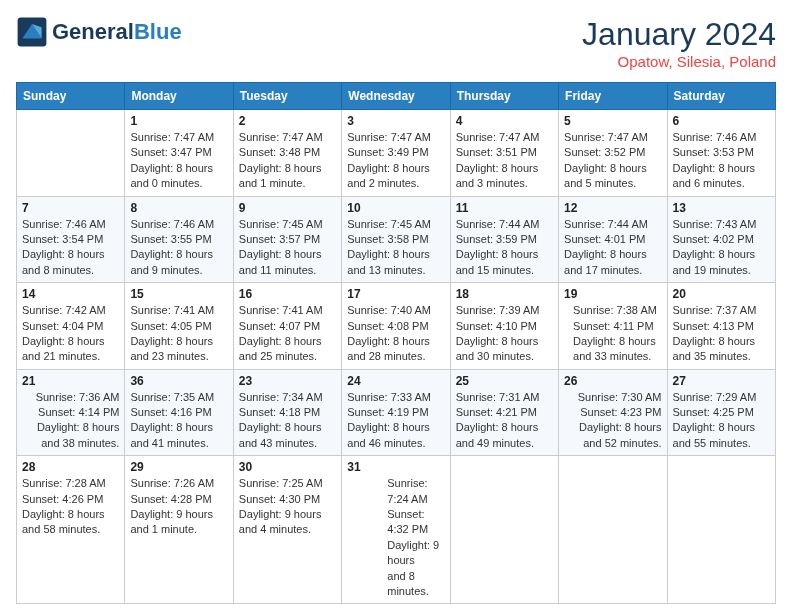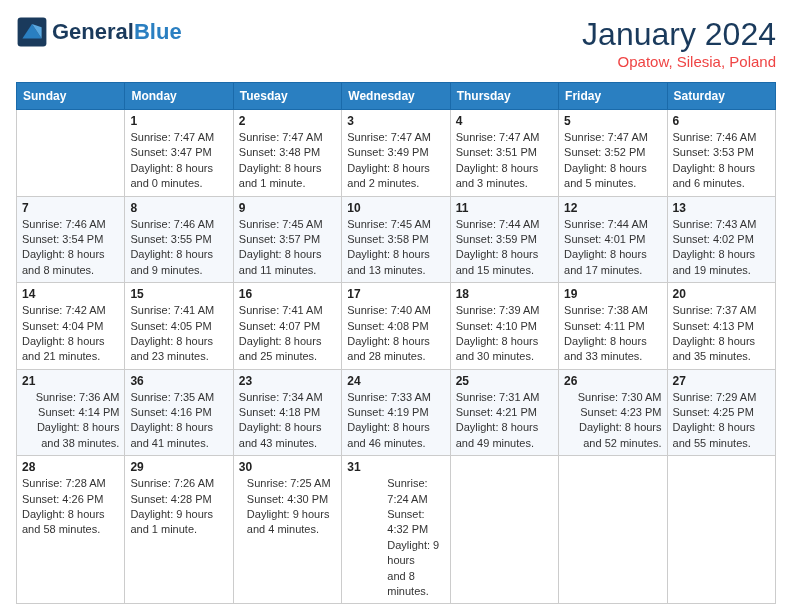--- a/index.html
+++ b/index.html
@@ -252,21 +252,21 @@
         </td>
         <td>
           <span class="day-num">18</span>
           <div class="day-info" style="white-space: pre-line;">Sunrise: 7:39 AM
 Sunset: 4:10 PM
 Daylight: 8 hours
 and 30 minutes.</div>
         </td>
         <td>
           <span class="day-num">19</span>
-          <div class="day-info" style="white-space: pre-line;">Sunrise: 7:38 AM
+          <div class="day-info" style="white-space: pre-line; margin-left: 9px;">Sunrise: 7:38 AM
 Sunset: 4:11 PM
 Daylight: 8 hours
 and 33 minutes.</div>
         </td>
         <td>
           <span class="day-num">20</span>
           <div class="day-info" style="white-space: pre-line;">Sunrise: 7:37 AM
 Sunset: 4:13 PM
 Daylight: 8 hours
 and 35 minutes.</div>
@@ -333,21 +333,21 @@
         </td>
         <td>
           <span class="day-num">29</span>
           <div class="day-info" style="white-space: pre-line;">Sunrise: 7:26 AM
 Sunset: 4:28 PM
 Daylight: 9 hours
 and 1 minute.</div>
         </td>
         <td>
           <span class="day-num">30</span>
-          <div class="day-info" style="white-space: pre-line; margin-left: 8px;">Sunrise: 7:25 AM
+          <div class="day-info" style="white-space: pre-line;">Sunrise: 7:25 AM
 Sunset: 4:30 PM
 Daylight: 9 hours
 and 4 minutes.</div>
         </td>
         <td>
           <span class="day-num">31</span>
           <div class="day-info" style="white-space: pre-line; margin-left: 40px;">Sunrise: 7:24 AM
 Sunset: 4:32 PM
 Daylight: 9 hours
 and 8 minutes.</div>

